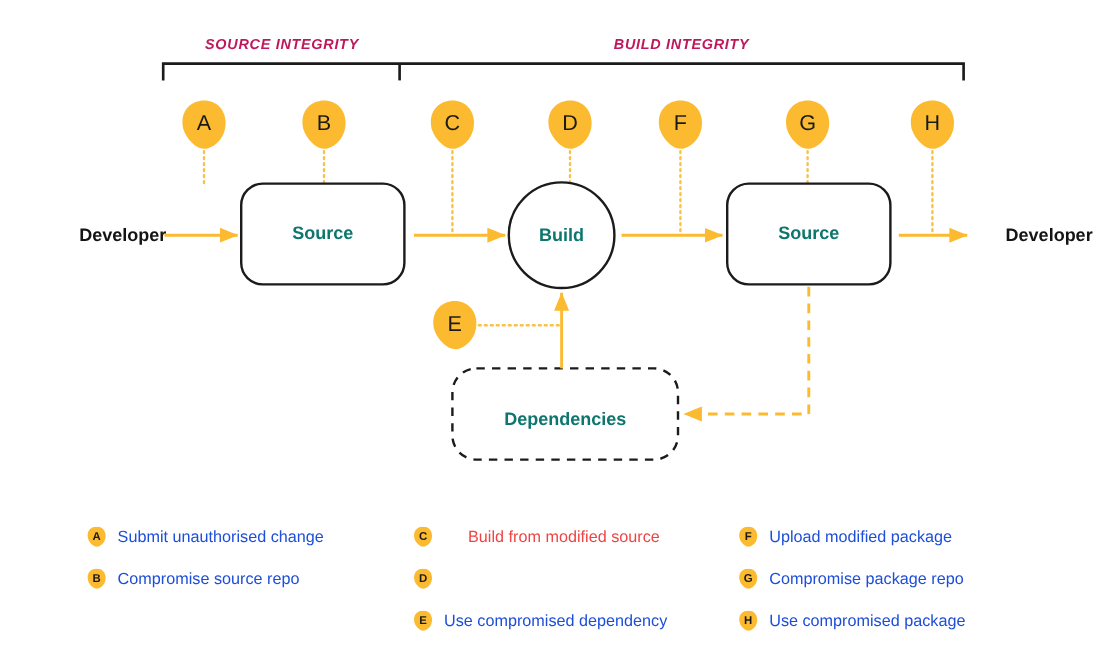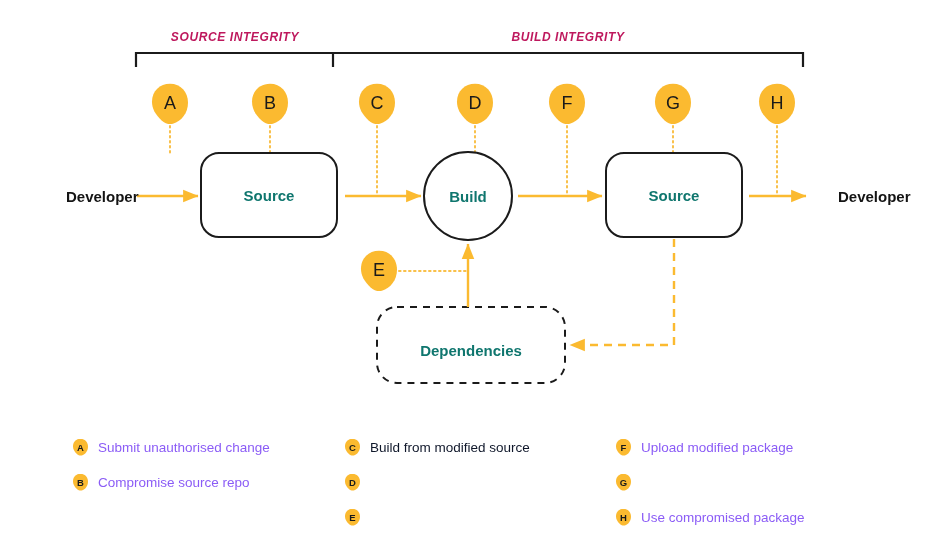--- a/index.html
+++ b/index.html
@@ -90,25 +90,26 @@
     display: flex;
     align-items: center;
     justify-content: center;
     font-size: 9.5px;
     font-weight: bold;
     color: #1a1a1a;
     line-height: 1;
   }
   .legend-text {
     font-size: 13.5px;
-    color: #8b5cf6;
+    color: #1d4ed8;
     line-height: 1;
   }
   .legend-text.muted {
-    color: #0f172a;
+    color: #ef4444;
+    margin-left: 20px;
   }
 </style>
 </head>
 <body>
 
 <div id="stage">
 
   <svg id="diagram-svg" viewBox="0 0 926 560">
     <defs>
       <marker id="arrow-amber" markerWidth="7" markerHeight="7" refX="6.2" refY="3" orient="auto" markerUnits="strokeWidth">
@@ -286,20 +287,21 @@
           <svg viewBox="0 0 17 17">
             <path d="M8.5,-0.20000000000000107
           C13,-0.20000000000000107 16,3.1599999999999993 16,7.695999999999999
           C16,11.895999999999999 13.299999999999999,15.424000000000001 9.7,16.432000000000002
           C8.05,16.768 6.3999999999999995,16.263999999999996 4.9,14.92
           C2.3499999999999996,12.568 1,10.216 1,7.191999999999999
           C1,2.823999999999999 4.3,-0.20000000000000107 8.5,-0.20000000000000107 Z" fill="#FBBA30"></path>
           </svg>
           <span>E</span>
         </div>
+        <div class="legend-text">Use compromised dependency</div>
       </div>
       <div class="legend-item" style="left: 615px; top: 439px;">
         <div class="legend-badge">
           <svg viewBox="0 0 17 17">
             <path d="M8.5,-0.20000000000000107
           C13,-0.20000000000000107 16,3.1599999999999993 16,7.695999999999999
           C16,11.895999999999999 13.299999999999999,15.424000000000001 9.7,16.432000000000002
           C8.05,16.768 6.3999999999999995,16.263999999999996 4.9,14.92
           C2.3499999999999996,12.568 1,10.216 1,7.191999999999999
           C1,2.823999999999999 4.3,-0.20000000000000107 8.5,-0.20000000000000107 Z" fill="#FBBA30"></path>
@@ -313,20 +315,21 @@
           <svg viewBox="0 0 17 17">
             <path d="M8.5,-0.20000000000000107
           C13,-0.20000000000000107 16,3.1599999999999993 16,7.695999999999999
           C16,11.895999999999999 13.299999999999999,15.424000000000001 9.7,16.432000000000002
           C8.05,16.768 6.3999999999999995,16.263999999999996 4.9,14.92
           C2.3499999999999996,12.568 1,10.216 1,7.191999999999999
           C1,2.823999999999999 4.3,-0.20000000000000107 8.5,-0.20000000000000107 Z" fill="#FBBA30"></path>
           </svg>
           <span>G</span>
         </div>
+        <div class="legend-text">Compromise package repo</div>
       </div>
       <div class="legend-item" style="left: 615px; top: 509px;">
         <div class="legend-badge">
           <svg viewBox="0 0 17 17">
             <path d="M8.5,-0.20000000000000107
           C13,-0.20000000000000107 16,3.1599999999999993 16,7.695999999999999
           C16,11.895999999999999 13.299999999999999,15.424000000000001 9.7,16.432000000000002
           C8.05,16.768 6.3999999999999995,16.263999999999996 4.9,14.92
           C2.3499999999999996,12.568 1,10.216 1,7.191999999999999
           C1,2.823999999999999 4.3,-0.20000000000000107 8.5,-0.20000000000000107 Z" fill="#FBBA30"></path>

